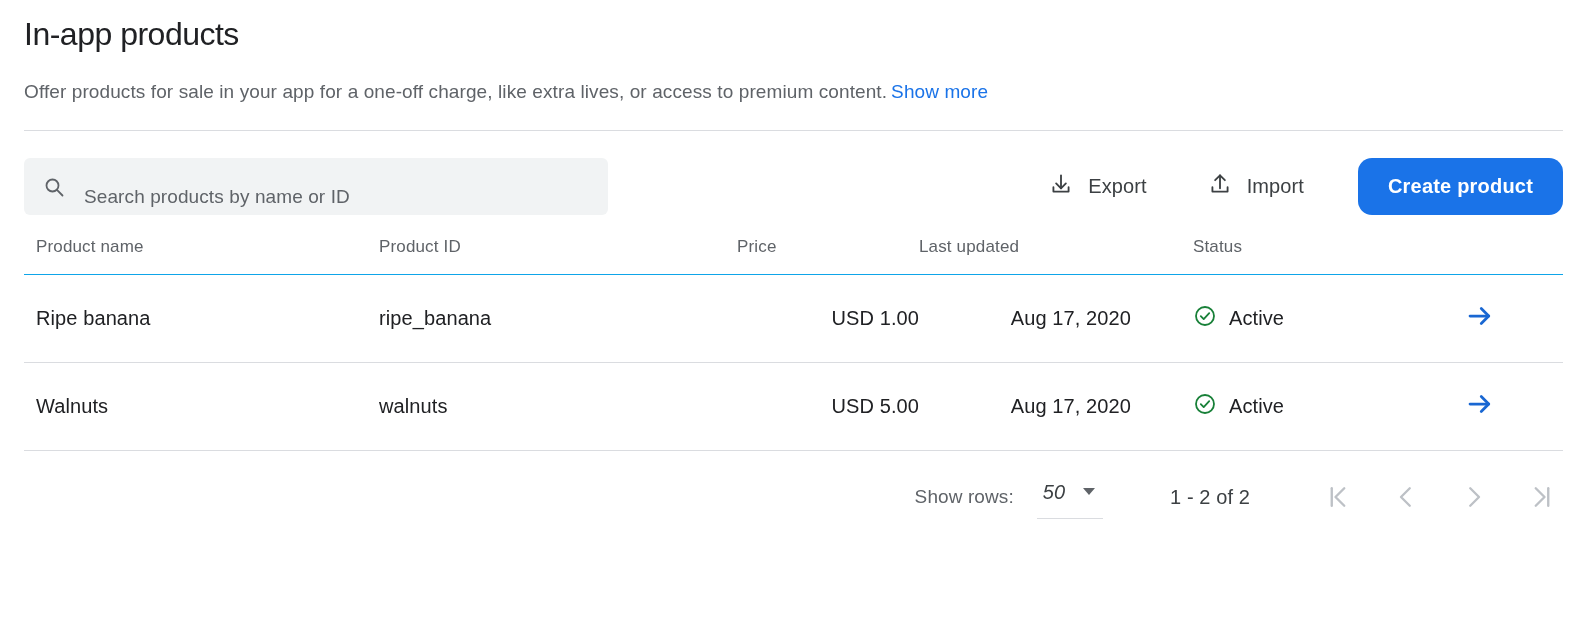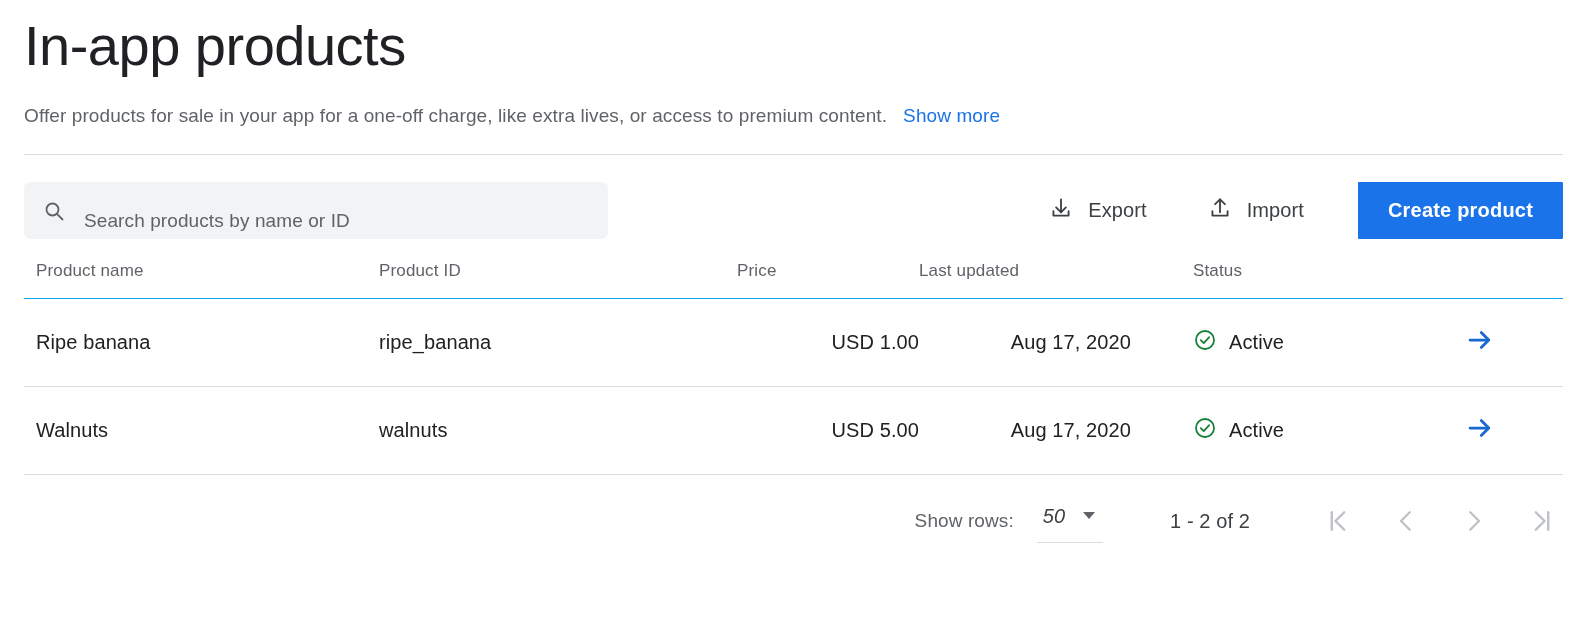--- a/index.html
+++ b/index.html
@@ -12,39 +12,39 @@
     height: 626px;
     font-family: "Liberation Sans", sans-serif;
     color: #202124;
     overflow: hidden;
     position: relative;
   }
 
   
   .page-header { padding: 0 24px; }
   .page-title {
-    font-size: 56px;
+    font-size: 32px;
     font-weight: 400;
     line-height: 1;
     letter-spacing: -0.5px;
     color: #202124;
     margin: 0;
     padding-top: 18px;
   }
   .page-subtitle {
     margin: 0;
     padding-top: 30px;
     font-size: 19px;
     line-height: 24px;
     color: #5f6368;
     letter-spacing: 0.1px;
   }
   .show-more-link {
     color: #1a73e8;
-    margin-left: 16px;
+    margin-left: 4px;
     text-decoration: none;
     cursor: pointer;
   }
   .header-divider {
     margin: 26px 24px 0 24px;
     height: 1px;
     background: #dadce0;
   }
 
   
@@ -96,21 +96,21 @@
     cursor: pointer;
     padding: 8px 10px;
     letter-spacing: 0.1px;
   }
   .text-button + .text-button { margin-left: 40px; }
   .primary-button {
     margin-left: 44px;
     background: #1a73e8;
     color: #ffffff;
     border: none;
-    border-radius: 1px;
+    border-radius: 14px;
     height: 57px;
     padding: 0 30px;
     font-family: "Liberation Sans", sans-serif;
     font-size: 20px;
     font-weight: bold;
     letter-spacing: 0.2px;
     cursor: pointer;
   }
 
   

